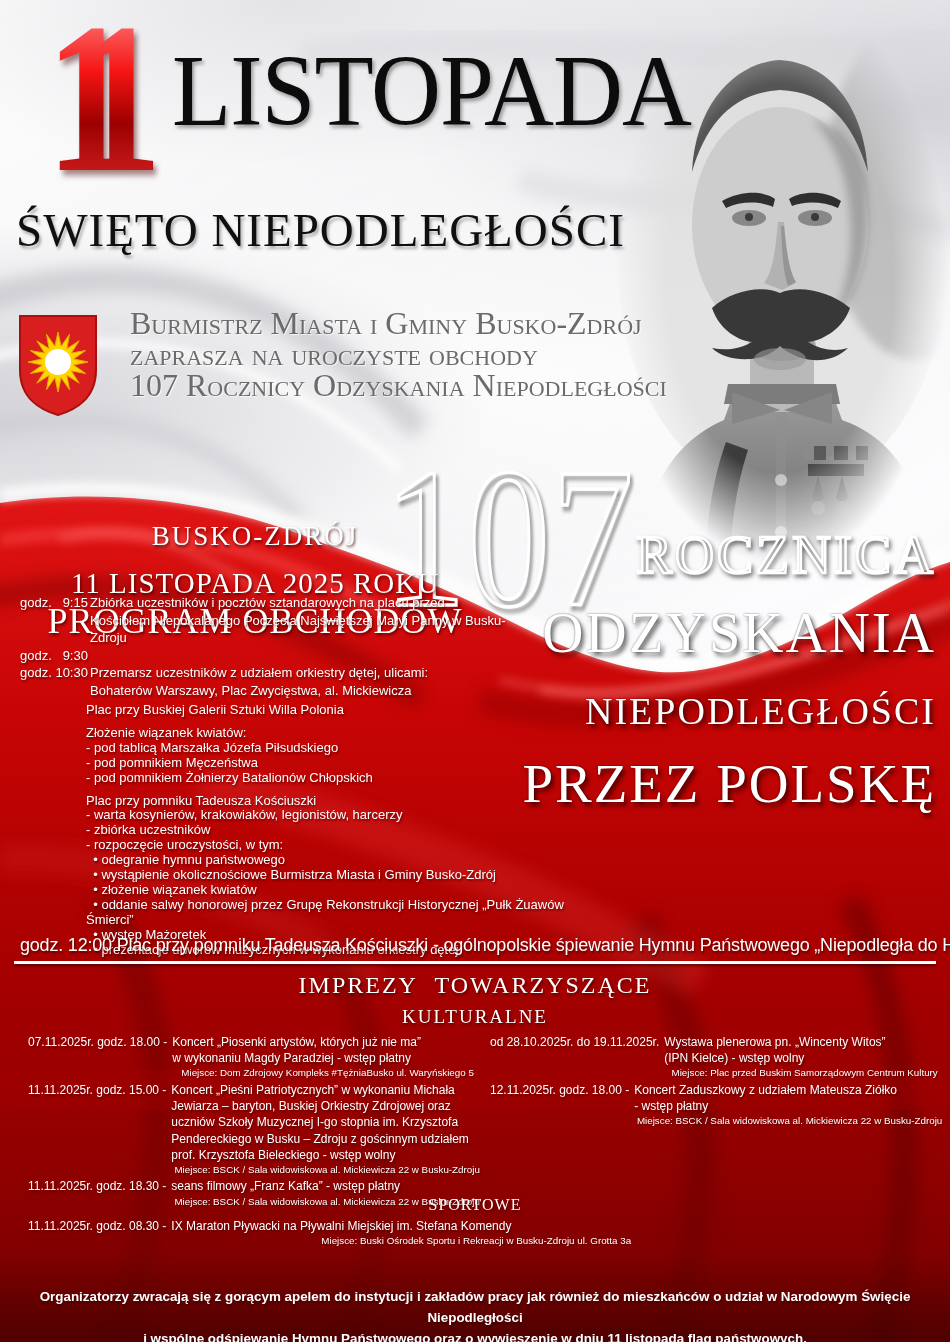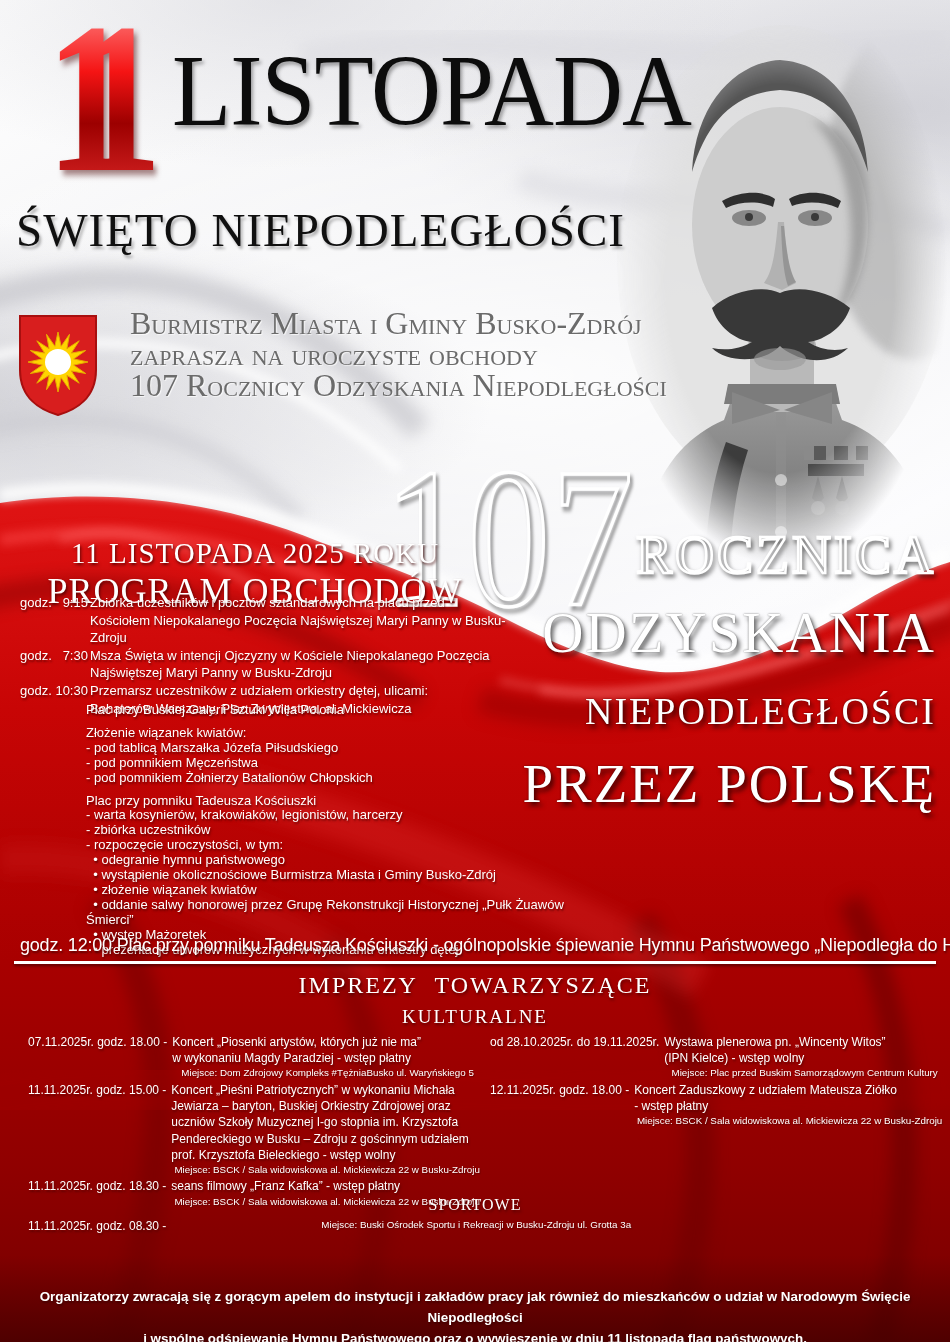--- a/index.html
+++ b/index.html
@@ -257,36 +257,35 @@
 
   <div class="num107">107</div>
   <div class="rocz">
     <div class="l1">ROCZNICA</div>
     <div class="l2">ODZYSKANIA</div>
     <div class="l3">NIEPODLEGŁOŚCI</div>
     <div class="l4">PRZEZ POLSKĘ</div>
   </div>
 
   <div class="prog-head">
+    <div class="ph-city">BUSKO-ZDRÓJ</div>
     <div class="ph-date">11 LISTOPADA 2025 ROKU</div>
     <div class="ph-title">PROGRAM OBCHODÓW</div>
   </div>
 
   <div class="schedule">
 
       <div class="srow">
         <div class="t">godz.   9:15</div>
         <div class="x">Zbiórka uczestników i pocztów sztandarowych na placu przed
 Kościołem Niepokalanego Poczęcia Najświętszej Maryi Panny w Busku-Zdroju</div>
       </div>
 
       <div class="srow">
-        <div class="t">godz.   7:30</div>
-        <div class="x">Msza Święta w intencji Ojczyzny w Kościele Niepokalanego Poczęcia
-Najświętszej Maryi Panny w Busku-Zdroju</div>
+        <div class="t">godz.   9:30</div>
       </div>
 
       <div class="srow">
         <div class="t">godz. 10:30</div>
         <div class="x">Przemarsz uczestników z udziałem orkiestry dętej, ulicami:
 Bohaterów Warszawy, Plac Zwycięstwa, al. Mickiewicza</div>
       </div>
     </div>
 
   <div class="blocks">
@@ -368,20 +367,21 @@
 
     </div>
 
   <div class="sec sec-sport">SPORTOWE</div>
 
   <div class="evcol sport">
 
       <div class="ev">
         <div class="ev-date">11.11.2025r. godz. 08.30 -</div>
         <div class="ev-main">
+          <div class="ev-text">IX Maraton Pływacki na Pływalni Miejskiej im. Stefana Komendy</div>
           <div class="ev-venue">Miejsce: Buski Ośrodek Sportu i Rekreacji w Busku-Zdroju ul. Grotta 3a</div>
         </div>
       </div>
     </div>
 
   <div class="footer">
     <div>Organizatorzy zwracają się z gorącym apelem do instytucji i zakładów pracy jak również do mieszkańców o udział w Narodowym Święcie Niepodległości</div>
     <div><span class="u">i wspólne odśpiewanie Hymnu Państwowego</span><span> oraz o wywieszenie w dniu 11 listopada flag państwowych.</span></div>
   </div>
 

